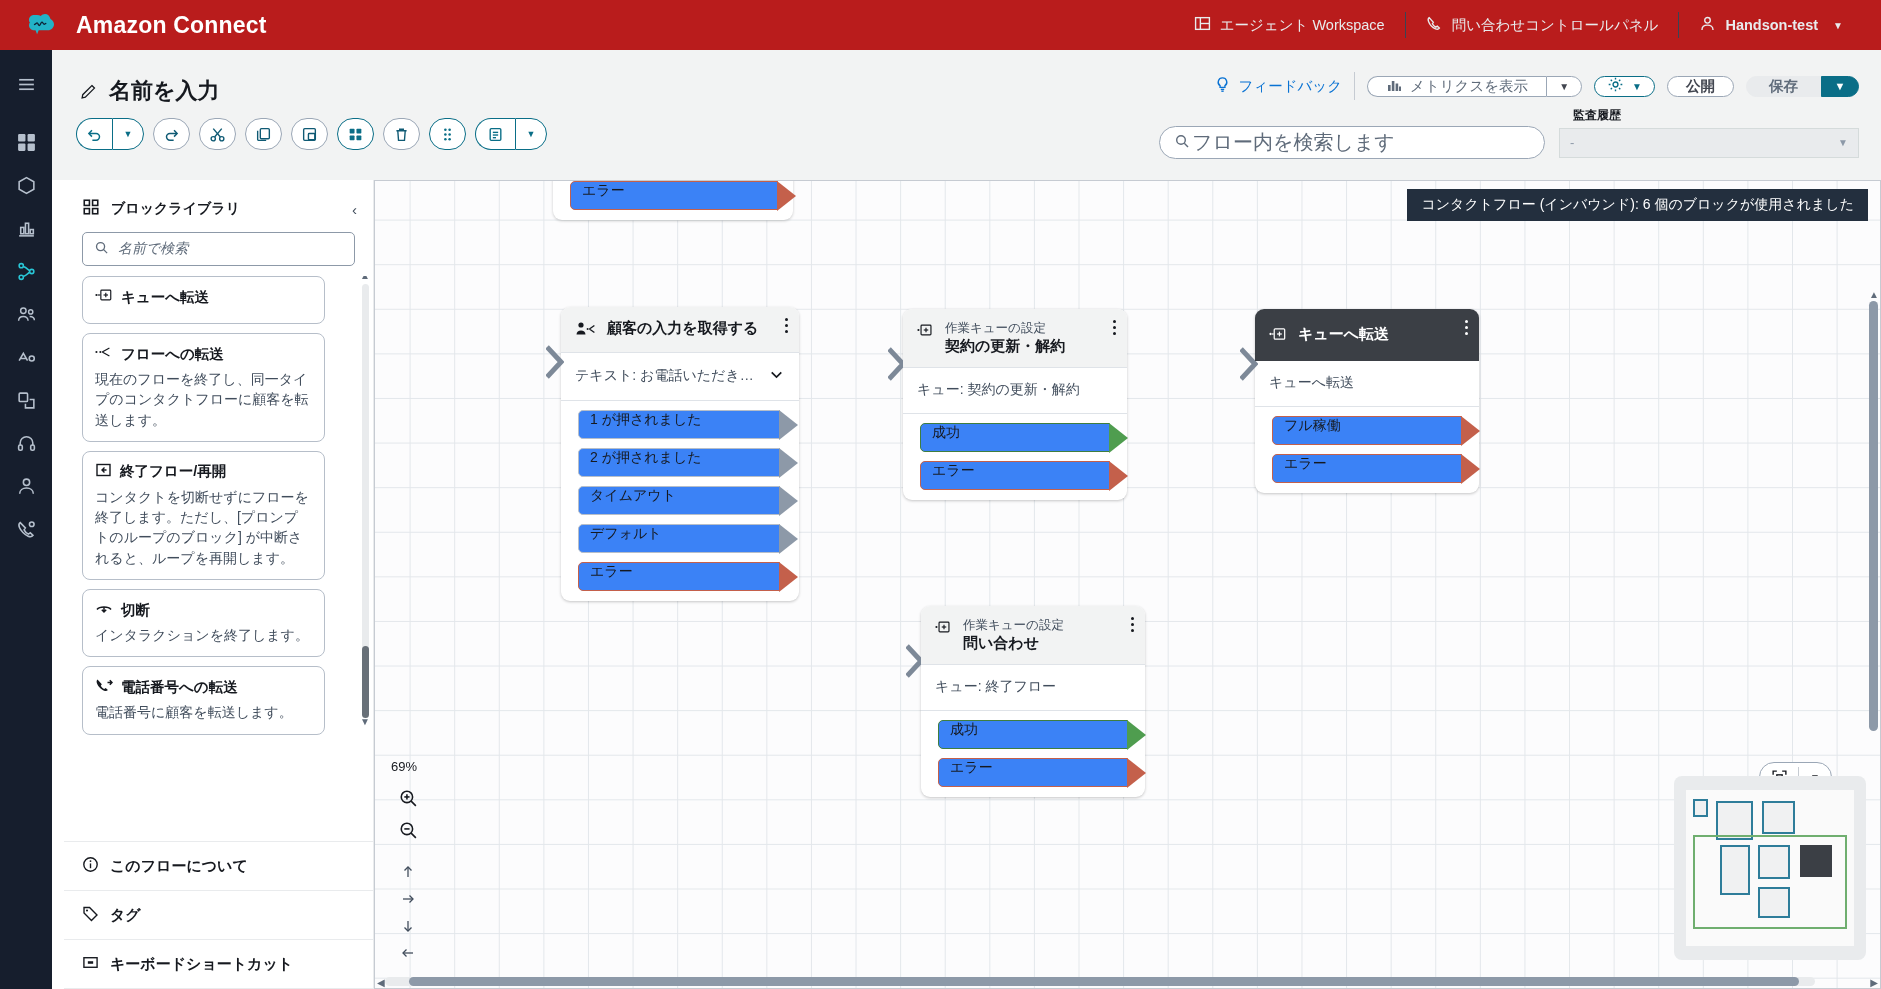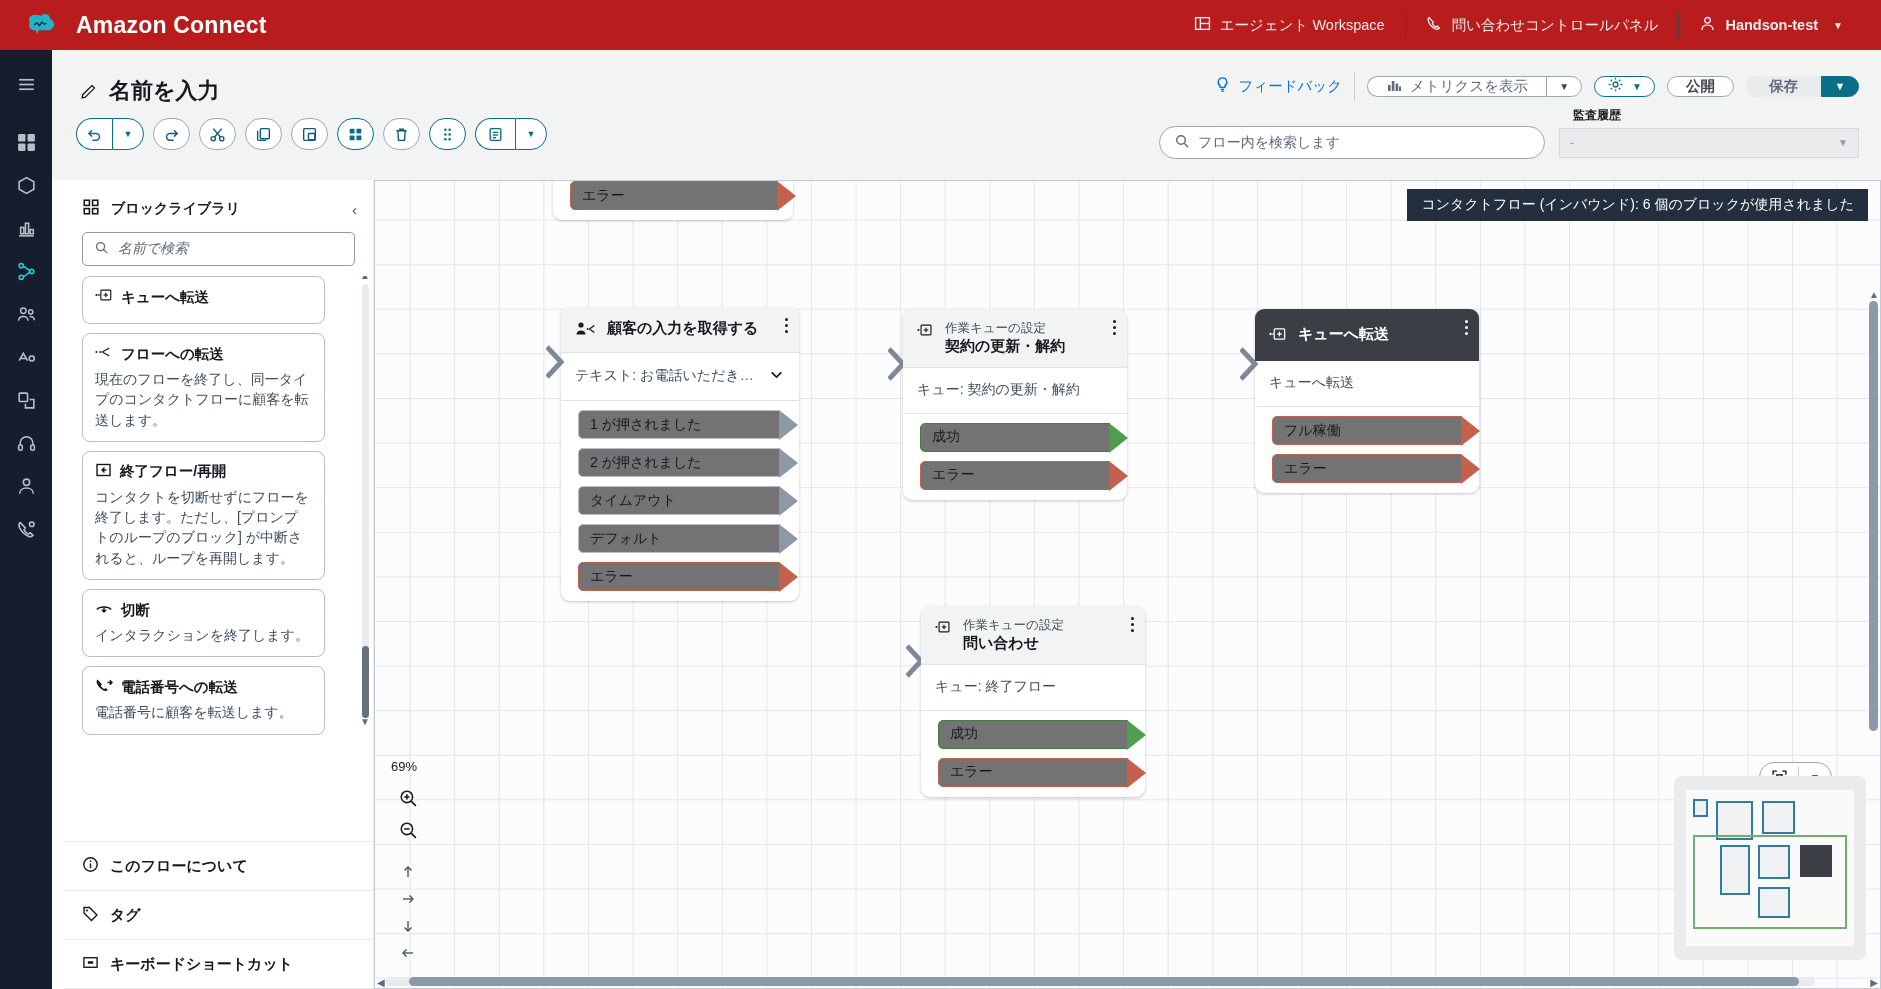--- a/index.html
+++ b/index.html
@@ -101,22 +101,22 @@
   .btn.save { background: #e9ebed; color: #5f6b7a; border-color:#e9ebed; border-radius:17px 0 0 17px; padding:0 22px;}
   .btn.save-caret {
     width: 38px; background: #0a6e87; color: #fff; border-color:#0a6e87;
     border-radius: 0 17px 17px 0; font-size: 11px; padding:0;
   }
 
   
   .search-row { position: absolute; top: 76px; right: 22px; display: flex; align-items: center; gap: 14px; }
   .flow-search {
     width: 386px; height: 33px; border: 1px solid #9ba7b6; border-radius: 17px;
-    background: #fff; display: flex; align-items: center; gap: 8px; padding: 0 14px;
-    color: #5f6b7a; font-size: 14px;
+    background: #fff; display: flex; align-items: center; gap: 2px; padding: 0 14px;
+    color: #5f6b7a; font-size: 20px;
   }
   .audit-wrap { position: relative; }
   .audit-tip {
     position: absolute; top: -22px; left: 10px; background: #f2f3f3;
     color: #16191f; font-size: 12px; font-weight: bold; padding: 1px 4px; white-space: nowrap;
   }
   .audit-select {
     width: 300px; height: 30px; background: #e9ebed; border: 1px solid #d5dbdb;
     display: flex; align-items: center; justify-content: space-between;
     padding: 0 10px; color: #8d99a8; font-size: 13px;
@@ -205,21 +205,21 @@
   }
   .kebab i { width: 3px; height: 3px; border-radius: 50%; background: currentColor; display: block; }
   .node-body {
     padding: 13px 14px 14px 14px; font-size: 14px; color: #414d5c;
     display: flex; align-items: center; justify-content: space-between; gap: 8px;
     border-bottom: 1px solid #dfe3e8;
   }
   .node-ports { padding: 9px 0 10px 0; }
   .port {
     position: relative; height: 29px; margin: 0 0 9px 17px; border: 1px solid #b6bec9;
-    border-radius: 5px 0 0 5px; background: #737373; display: flex; align-items: center;
+    border-radius: 5px 0 0 5px; background: #3b82f6; display: flex; align-items: flex-start;
     padding-left: 11px; font-size: 14px; color: #16191f;
   }
   .port:last-child { margin-bottom: 0; }
   .port.ok { border-color: #3f7e3f; }
   .port.err { border-color: #c4604b; }
   .port .arrow {
     position: absolute; right: -19px; top: -1px; width: 0; height: 0;
     border-top: 15.5px solid transparent; border-bottom: 15.5px solid transparent;
     border-left: 19px solid #8d99a8;
   }

